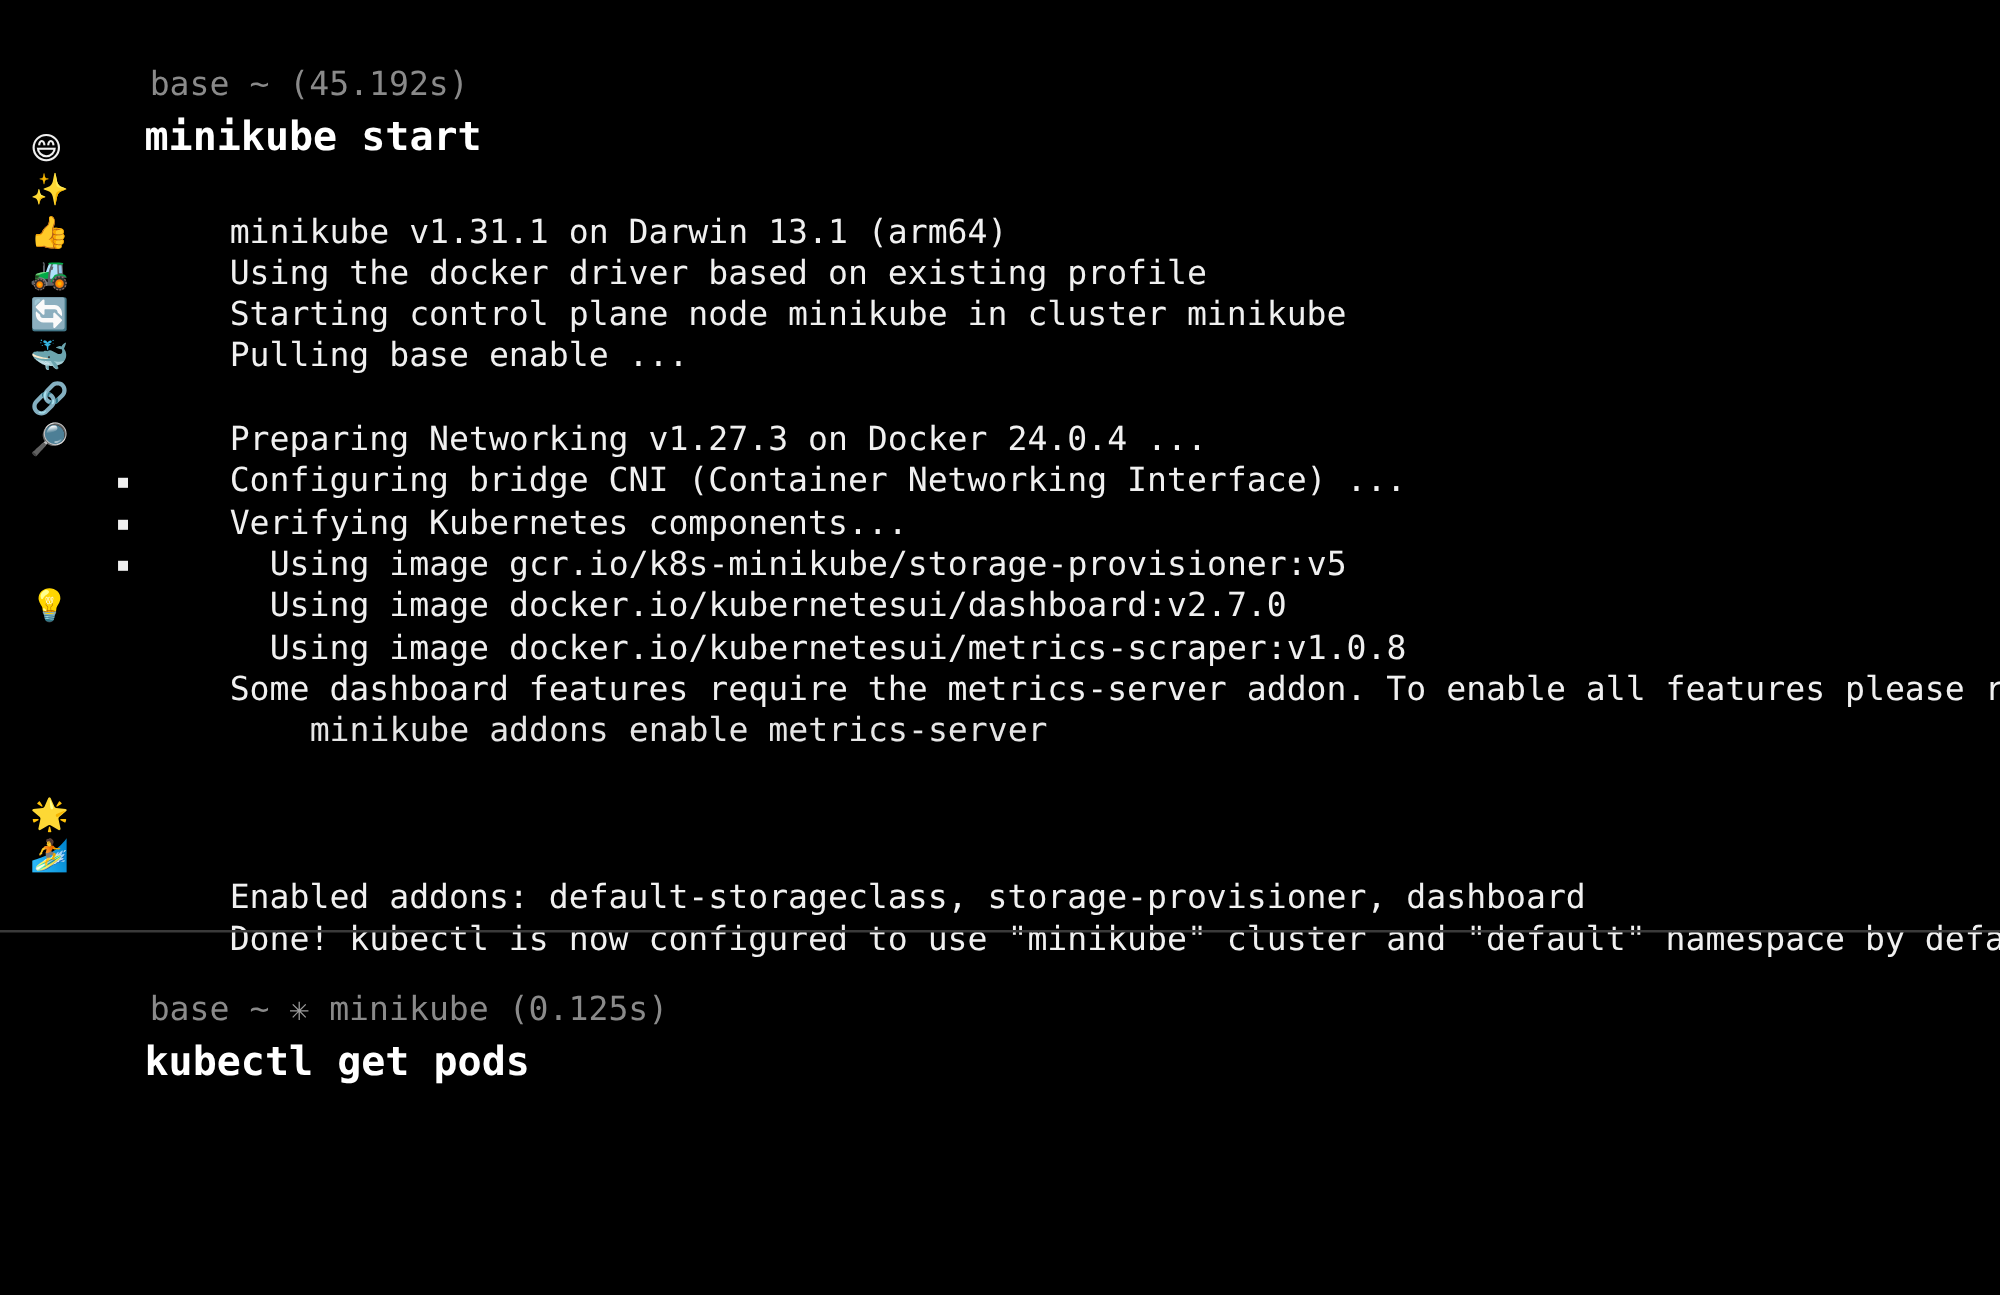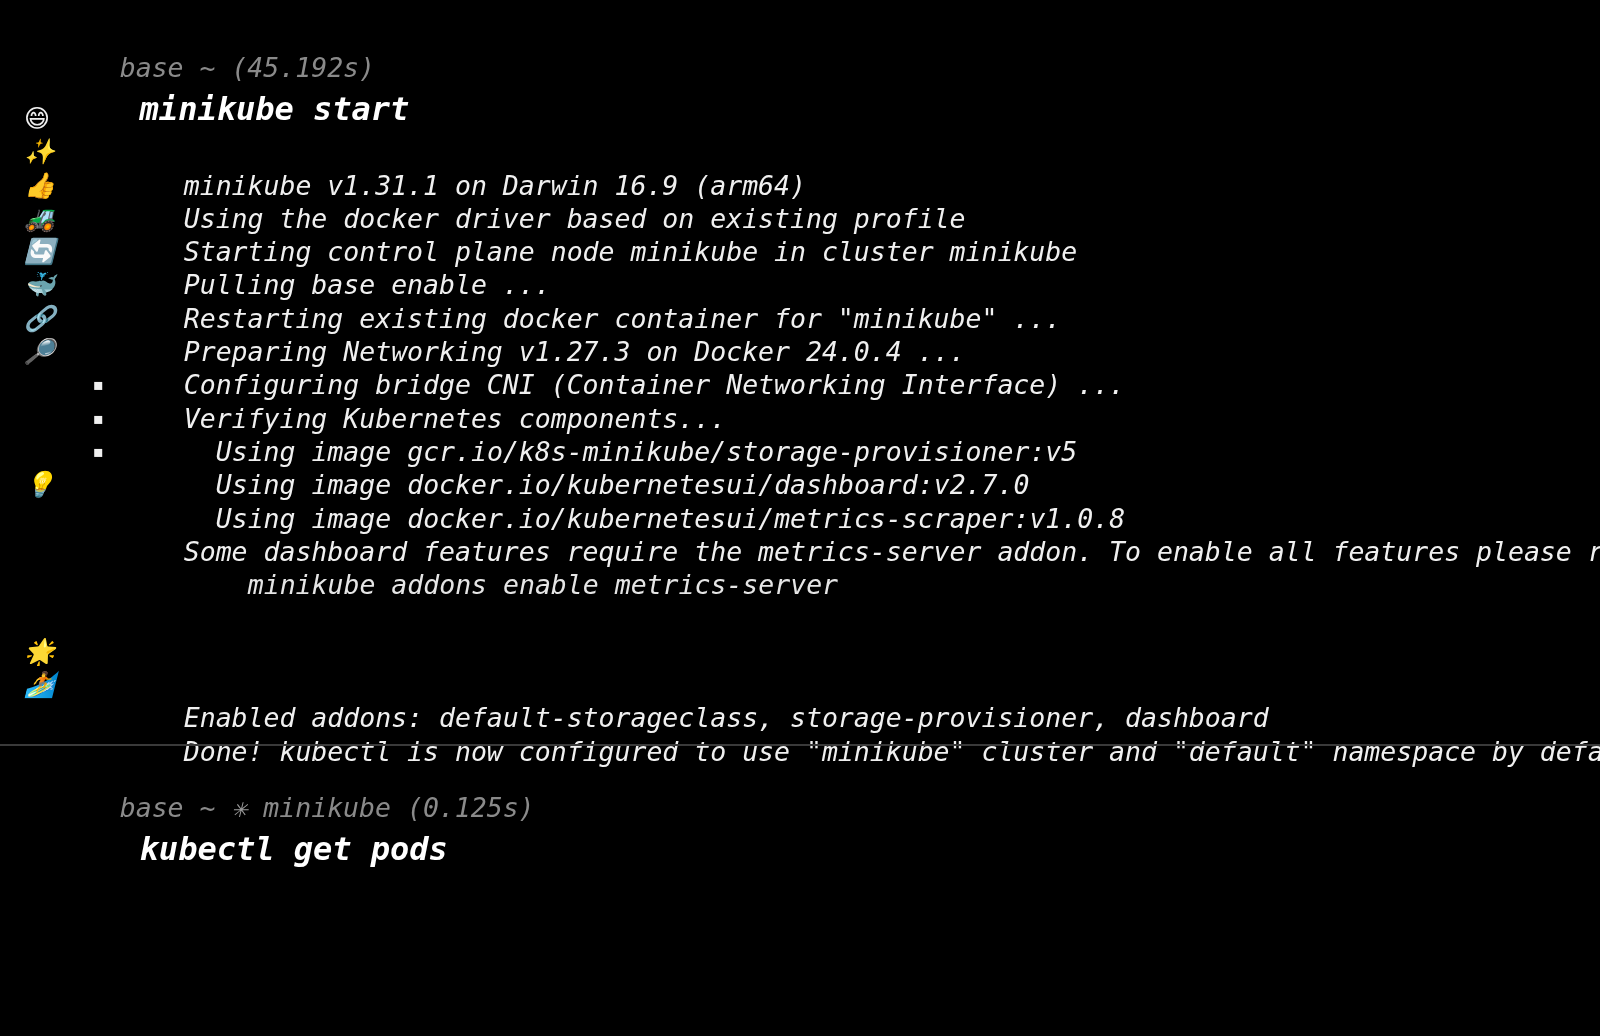--- a/index.html
+++ b/index.html
@@ -14,40 +14,38 @@
     font-family: "DejaVu Sans Mono", "Liberation Mono", monospace;
     color: #f2f2f2;
     -webkit-font-smoothing: antialiased;
   }
   .terminal {
     position: relative;
     width: 1600px;
     height: 815px;
     background: #000000;
     box-sizing: border-box;
-    font-style: italic;
   }
 
   
   .blk { position: absolute; left: 0; right: 0; }
 
   
   .prompt-row {
     padding-left: 24px;
     height: 37px;
     line-height: 37px;
     font-size: 26.5px;
     white-space: pre;
     color: #8a8a8a;
   }
   .prompt-row .kube-glyph {
     color: #9a9a9a;
   }
   .cmd-row {
-    padding-left: 24px;
     height: 40px;
     line-height: 40px;
     font-size: 32px;
     font-weight: bold;
     color: #ffffff;
     white-space: pre;
   }
 
   
   .out-line {
@@ -131,41 +129,40 @@
 
     <div class="cmd-row">
       <span>minikube start</span>
     </div>
   </div>
 
   <div class="blk" style="top:102px;">
 
     <div class="out-line">
       <span class="emoji">😄</span>
-      <span>minikube v1.31.1 on Darwin 16.9 (arm64)</span>
+      <span>minikube v1.31.1 on Darwin 13.1 (arm64)</span>
     </div>
 
     <div class="out-line">
       <span class="emoji">✨</span>
       <span>Using the docker driver based on existing profile</span>
     </div>
 
     <div class="out-line">
       <span class="emoji">👍</span>
       <span>Starting control plane node minikube in cluster minikube</span>
     </div>
 
     <div class="out-line">
       <span class="emoji">🚜</span>
       <span>Pulling base enable ...</span>
     </div>
 
     <div class="out-line">
       <span class="emoji">🔄</span>
-      <span>Restarting existing docker container for "minikube" ...</span>
     </div>
 
     <div class="out-line">
       <span class="emoji">🐳</span>
       <span>Preparing Networking v1.27.3 on Docker 24.0.4 ...</span>
     </div>
 
     <div class="out-line">
       <span class="emoji">🔗</span>
       <span>Configuring bridge CNI (Container Networking Interface) ...</span>

